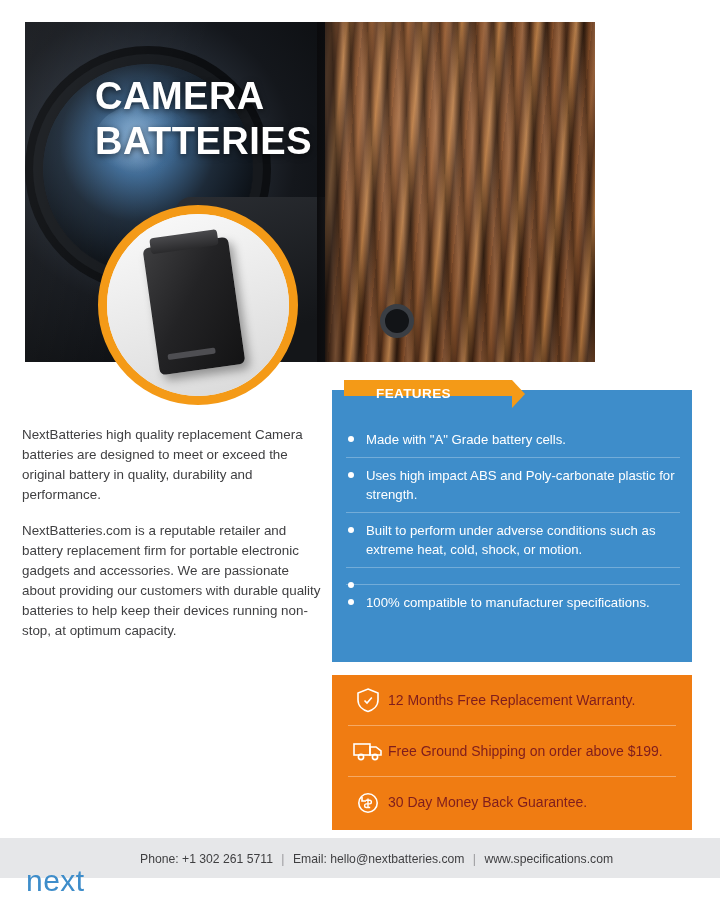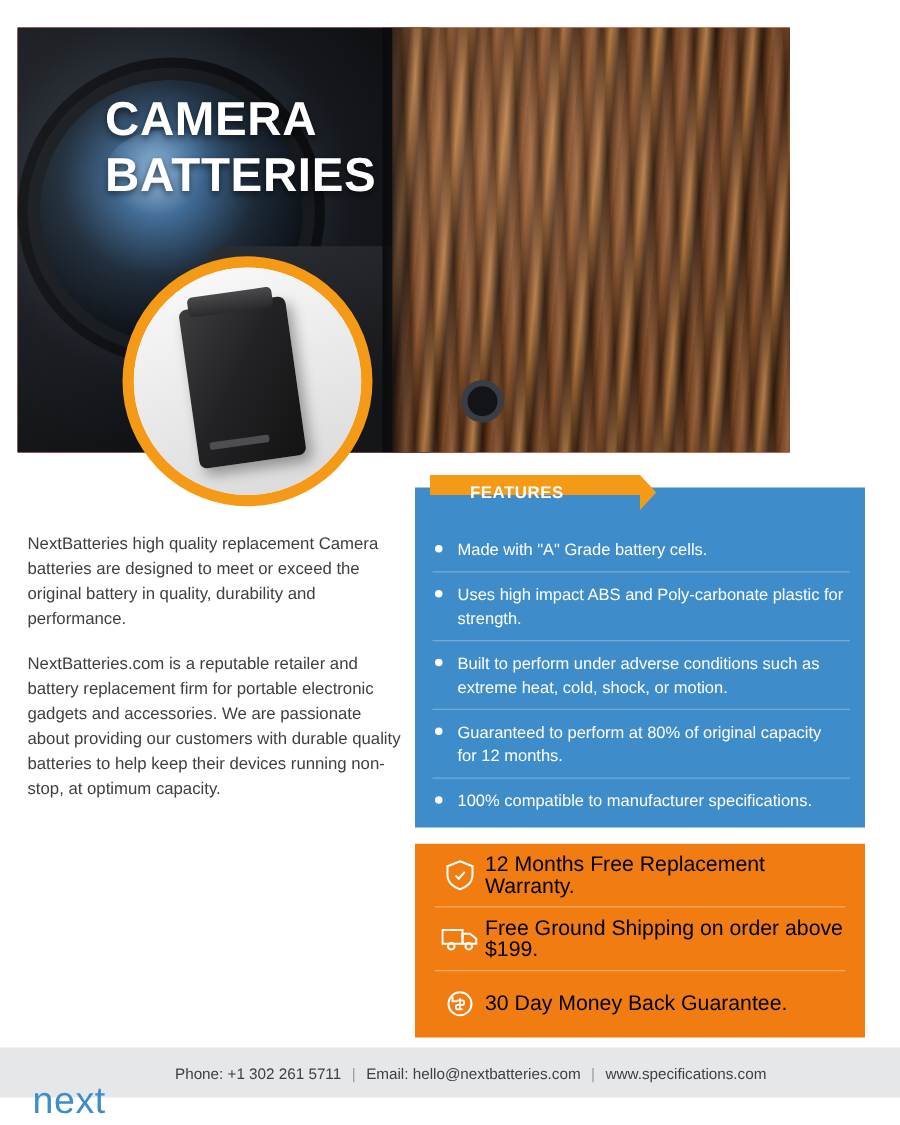--- a/index.html
+++ b/index.html
@@ -11,24 +11,24 @@
   .page {
     position: relative;
     width: 720px; height: 900px;
     background: #ffffff;
     overflow: hidden;
   }
 
   
   .hero {
     position: absolute;
-    left: 14px; top: 22px;
-    width: 618px; height: 340px;
+    left: 25px; top: 22px;
+    width: 570px; height: 340px;
     overflow: hidden;
-    background: #b91c1c;
+    background: #0f172a;
   }
   
   .hero-left {
     position: absolute; left: 0; top: 0;
     width: 330px; height: 340px;
     background:
       radial-gradient(circle at 120px 135px, #5e6a78 0px, #2d3540 70px, #14171c 150px, #0d0f12 230px),
       linear-gradient(135deg,#2a2f36 0%, #111316 60%, #0a0b0d 100%);
   }
   .lens-ring {
@@ -194,22 +194,22 @@
     align-items: center;
     margin: 0 16px;
     border-bottom: 1px solid rgba(255,255,255,.35);
   }
   .offer-row:last-child { border-bottom: none; }
   .offer-icon {
     width: 40px; flex: 0 0 40px;
     display:flex; align-items:center; justify-content:center;
   }
   .offer-text {
-    color: #000000;
-    font-size: 17px;
+    color: #7f1d1d;
+    font-size: 14px;
     line-height: 17px;
   }
 
   
   .footer-bar {
     position: absolute;
     left: 0; top: 838px;
     width: 720px; height: 40px;
     background: #e6e7e9;
   }
@@ -281,21 +281,20 @@
       <li>
         <span class="dot"></span>
         <span>Uses high impact ABS and Poly-carbonate plastic for strength.</span>
       </li>
       <li>
         <span class="dot"></span>
         <span>Built to perform under adverse conditions such as extreme heat, cold, shock, or motion.</span>
       </li>
       <li>
         <span class="dot"></span>
-        <span>Guaranteed to perform at 80% of original capacity for 12 months.</span>
       </li>
       <li>
         <span class="dot"></span>
         <span>100% compatible to manufacturer specifications.</span>
       </li>
     </ul>
   </div>
 
   <div class="offers">
     <div class="offer-row">

